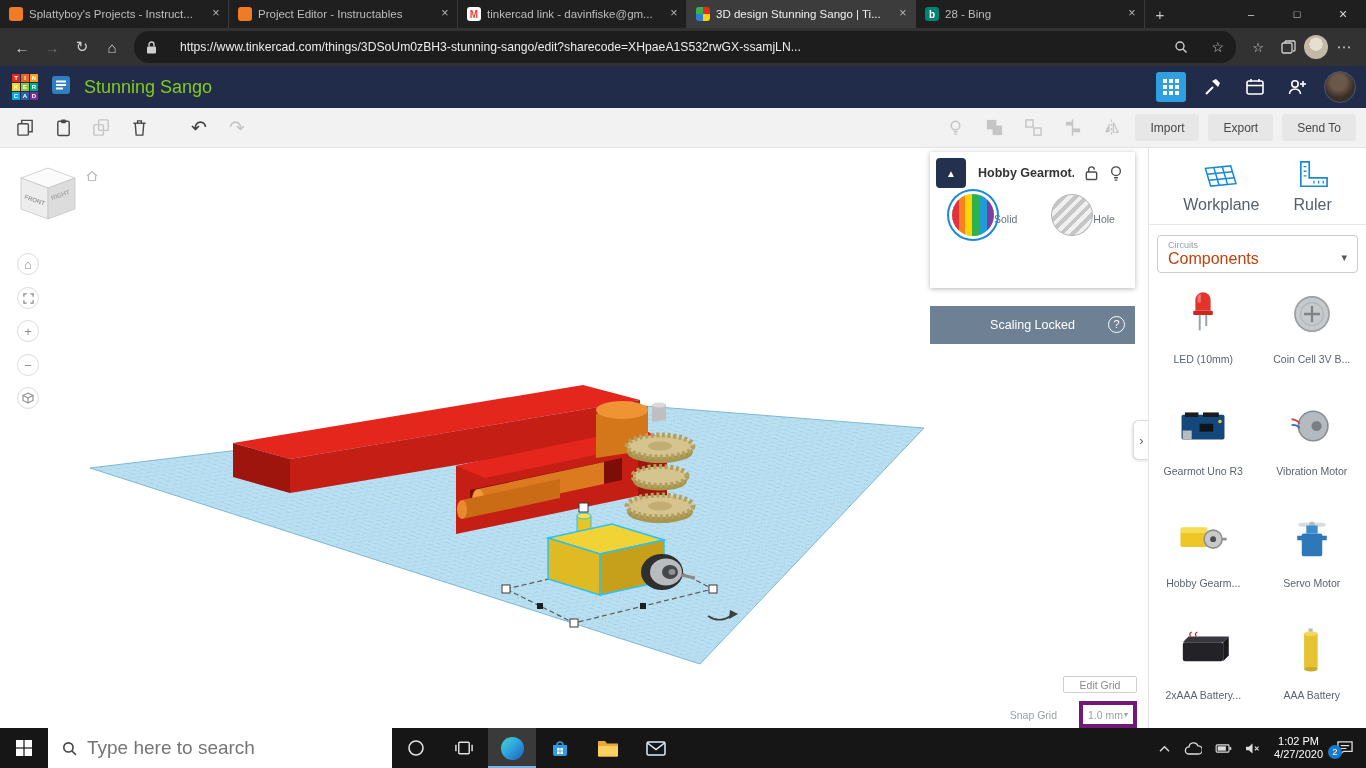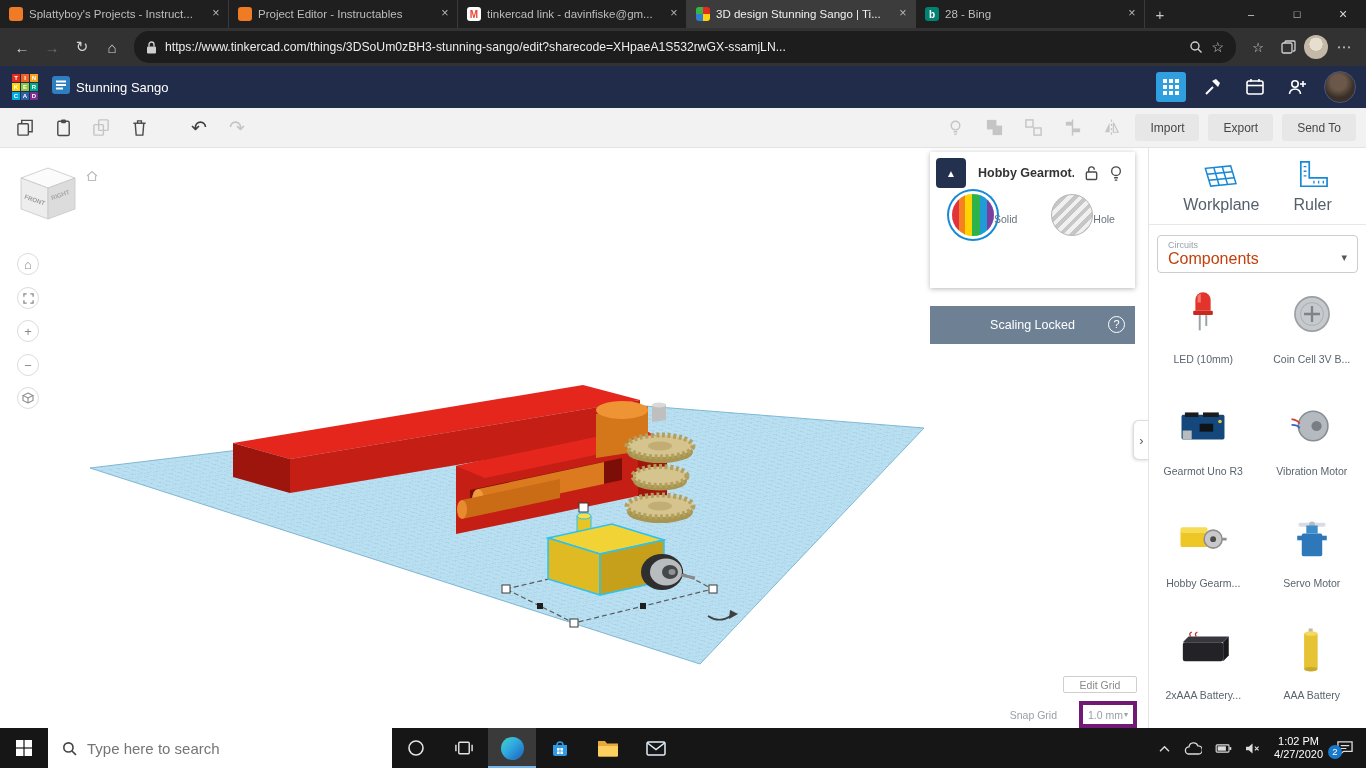--- a/index.html
+++ b/index.html
@@ -13,28 +13,28 @@
 .tab .t{flex:1;white-space:nowrap;overflow:hidden}
 .tab .x{width:16px;height:16px;border-radius:3px;text-align:center;line-height:15px;font-size:12.5px;flex:none;color:#b5b5b5}
 .fav{width:14px;height:14px;border-radius:3px;flex:none;display:flex;align-items:center;justify-content:center;font-weight:bold;font-size:10px}
 .newtab{width:30px;height:28px;color:#c9c9c9;font-size:15px;display:flex;align-items:center;justify-content:center}
 .wctrl{position:absolute;right:0;top:0;height:28px;display:flex}
 .wbtn{width:46px;height:28px;display:flex;align-items:center;justify-content:center;color:#d9d9d9;font-size:11px}
 
 #addrbar{position:absolute;left:0;top:28px;width:100%;height:38px;background:#323232;display:flex;align-items:center;padding:0 8px;gap:2px}
 .aico{width:28px;height:28px;display:flex;align-items:center;justify-content:center;color:#d2d2d2;font-size:15px;border-radius:4px;flex:none}
 .aico.dis{color:#6e6e6e}
-#urlpill{flex:1;height:28px;background:#1d1d1d;border-radius:15px;display:flex;align-items:center;padding:16px 12px;gap:8px;margin:0 6px;min-width:0}
+#urlpill{flex:1;height:28px;background:#1d1d1d;border-radius:15px;display:flex;align-items:center;padding:16px 12px;gap:23px;margin:0 6px;min-width:0}
 #urltext{flex:1;color:#ececec;font-size:12.2px;white-space:nowrap;overflow:hidden}
 .avatar-s{width:24px;height:24px;border-radius:50%;background:radial-gradient(circle at 50% 38%,#e8decf 0 34%,#c4b8a6 35% 100%);flex:none}
 
 #tknav{position:absolute;left:0;top:66px;width:100%;height:42px;background:#202c49;display:flex;align-items:center}
 .tklogo{display:grid;grid-template-columns:repeat(3,8px);grid-template-rows:repeat(3,8px);gap:1px;margin-left:12px}
 .tklogo span{width:8px;height:8px;color:#fff;font-size:6px;font-weight:bold;text-align:center;line-height:8px}
-#tktitle{color:#ffffff;font-size:13px;margin-left:6px}
+#tktitle{color:#84cc16;font-size:18px;margin-left:14px}
 #tknav .right{margin-left:auto;display:flex;align-items:center;gap:12px;padding-right:10px}
 .nico{width:30px;height:30px;display:flex;align-items:center;justify-content:center;border-radius:3px}
 .nico.hl{background:#2f9fe0}
 .avatar-m{width:32px;height:32px;border-radius:50%;background:radial-gradient(circle at 45% 35%,#6b584a 0 30%,#392f27 60% 100%);border:1px solid #49557a}
 
 #tktoolbar{position:absolute;left:0;top:108px;width:100%;height:40px;background:#f2f2f2;border-bottom:1px solid #e2e2e2;display:flex;align-items:center;padding:0 10px;gap:8px}
 .tico{width:30px;height:30px;display:flex;align-items:center;justify-content:center}
 .glyph{font-size:19px;color:#3f3f3f}
 .glyph.dis{color:#c5c5c5}
 #tktoolbar .right{margin-left:auto;display:flex;align-items:center;gap:9px}
@@ -72,21 +72,21 @@
 .comp .lb{font-size:10.5px;color:#5a646e;white-space:nowrap}
 
 #editgrid{position:absolute;right:229px;top:528px;width:74px;height:17px;border:1px solid #cfcfcf;border-radius:2px;background:#fff;color:#8a8a8a;font-size:10.5px;display:flex;align-items:center;justify-content:center}
 #snaprow{position:absolute;right:229px;top:553px;display:flex;align-items:center;gap:22px}
 #snaprow .lb{font-size:10.5px;color:#9aa0a6}
 #snapval{width:58px;height:27px;border:4px solid #701a75;background:#fff;color:#9aa0a6;font-size:10.5px;display:flex;align-items:center;justify-content:space-between;padding:5px 5px}
 
 #taskbar{position:absolute;left:0;top:728px;width:100%;height:40px;background:#161616;display:flex;align-items:stretch}
 .tb-start{width:48px;display:flex;align-items:center;justify-content:center}
 .tb-search{width:344px;background:#fff;display:flex;align-items:center;gap:10px;padding:0 14px}
-.tb-search input{border:none;outline:none;font-size:15px;color:#ec4899;width:260px;font-family:"Liberation Sans",sans-serif;background:transparent}
+.tb-search input{border:none;outline:none;font-size:19px;color:#ec4899;width:260px;font-family:"Liberation Sans",sans-serif;background:transparent}
 .tb-app{width:48px;display:flex;align-items:center;justify-content:center}
 .tb-app.active{background:#3a3a3a;box-shadow:inset 0 -2px 0 #75b6e8}
 .tray{margin-left:auto;display:flex;align-items:center;gap:13px;padding-right:12px}
 .clock{color:#fff;font-size:11px;text-align:center;line-height:13px}
 .ac{position:relative;display:flex;align-items:center}
 .badge{position:absolute;left:-8px;bottom:-3px;min-width:14px;height:14px;border-radius:7px;background:#1979ca;color:#fff;font-size:9.5px;line-height:14px;text-align:center;padding:0 2px}
 .edgeball{width:23px;height:23px;border-radius:50%;background:linear-gradient(135deg,#45d6c2 0%,#2fa7e0 45%,#1a5fb8 100%)}
 </style>
 </head>
 <body>

